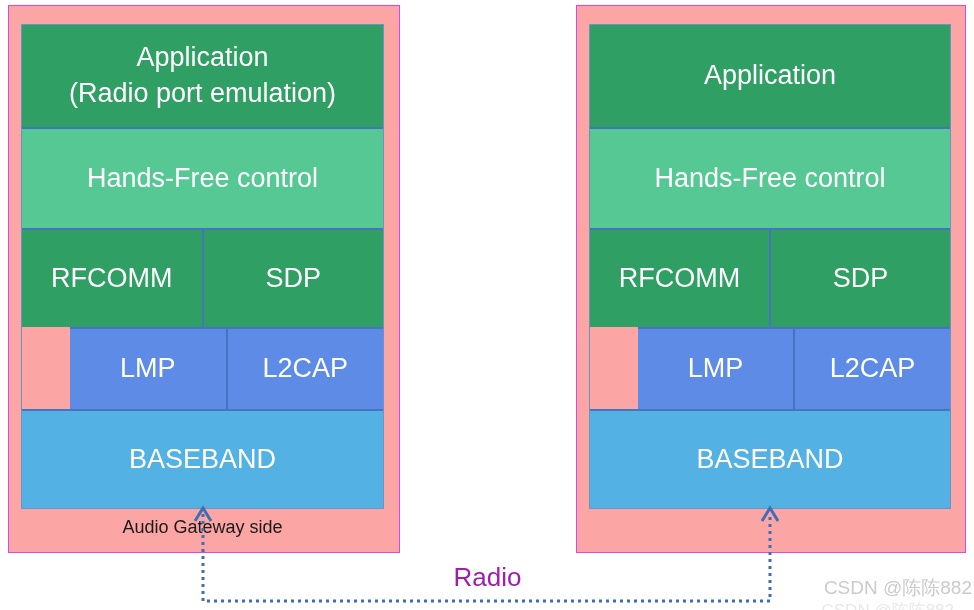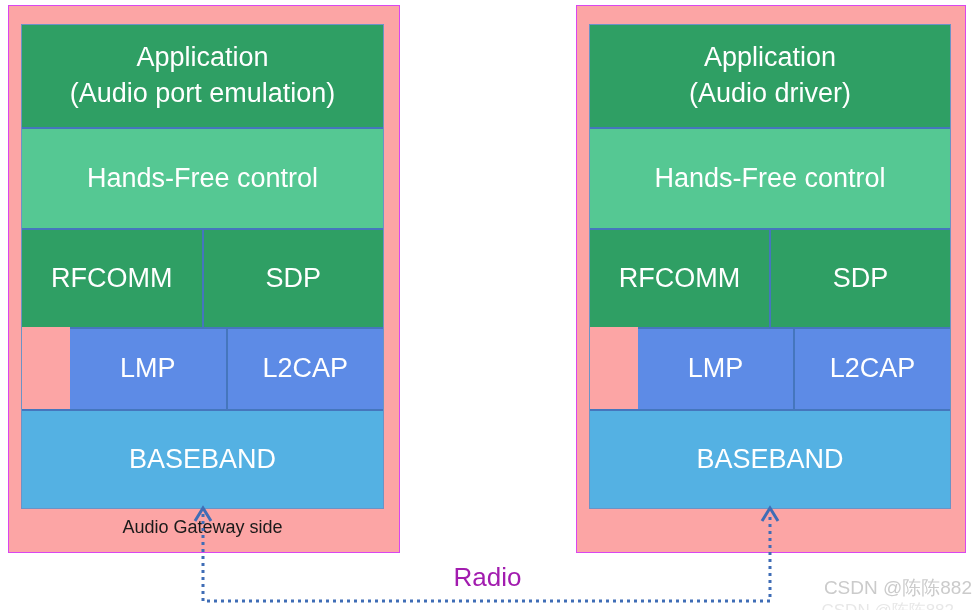--- a/index.html
+++ b/index.html
@@ -122,21 +122,21 @@
 </style>
 </head>
 <body>
 
 <div class="canvas">
 
   <div class="device-box left">
     <div class="stack">
       <div class="row row-app">
         <span>Application</span>
-        <span>(Audio port emulation)</span>
+        <span>(Radio port emulation)</span>
       </div>
       <div class="row row-hfc">
         <span>Hands-Free control</span>
       </div>
       <div class="row row-mid">
         <div class="split">
           <div class="cell first">
             <span>RFCOMM</span>
           </div>
           <div class="cell">
@@ -158,21 +158,20 @@
         <span>BASEBAND</span>
       </div>
     </div>
     <div class="side-label">Audio Gateway side</div>
   </div>
 
   <div class="device-box right">
     <div class="stack">
       <div class="row row-app">
         <span>Application</span>
-        <span>(Audio driver)</span>
       </div>
       <div class="row row-hfc">
         <span>Hands-Free control</span>
       </div>
       <div class="row row-mid">
         <div class="split">
           <div class="cell first">
             <span>RFCOMM</span>
           </div>
           <div class="cell">

